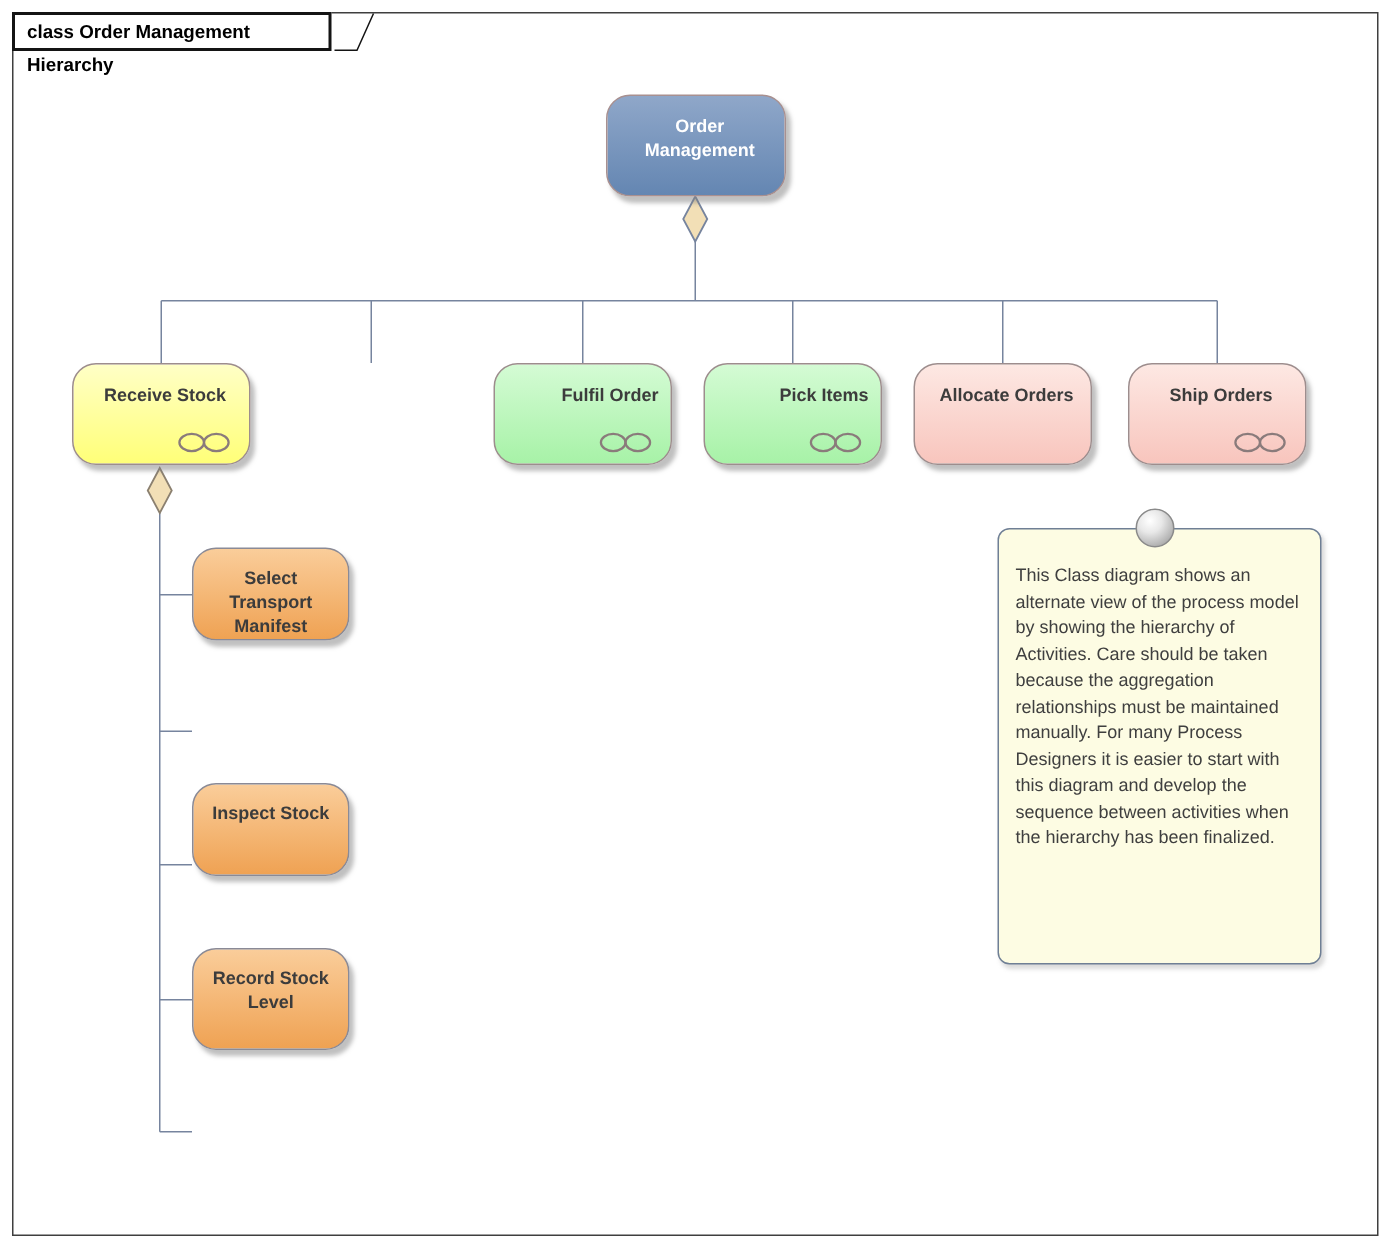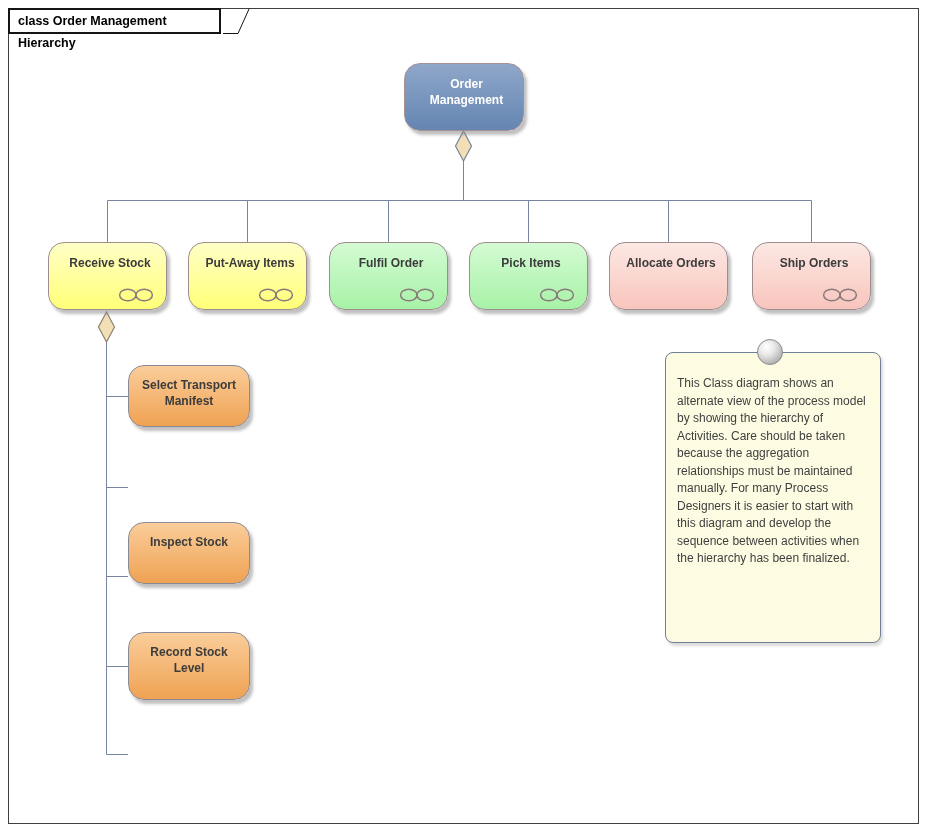--- a/index.html
+++ b/index.html
@@ -44,26 +44,26 @@
     line-height: 16px;
     z-index: 2;
   }
   .node.root {
     background: linear-gradient(180deg, #8fa7c9 0%, #6486b2 100%);
     border-color: #a89090;
     color: #ffffff;
     left: 404px; top: 63px; width: 120px; height: 68px;
   }
   .node.yellow { background: linear-gradient(180deg, #ffffc6 0%, #ffff78 100%); }
-  .node.green  { background: linear-gradient(180deg, #d4fbd4 0%, #a7f2a7 100%); }
+  .node.green  { background: linear-gradient(180deg, #d4fbd4 0%, #a7f2a7 100%); text-align: right; }
   .node.pink   { background: linear-gradient(180deg, #fde8e3 0%, #f8c5bd 100%); }
   .node.orange {
     background: linear-gradient(180deg, #facd9a 0%, #efa253 100%);
     border-color: #8a8a96;
-    left: 128px; width: 122px; padding: 11px 10px 0 10px;
+    left: 128px; width: 105px; padding: 11px 10px 0 10px;
   }
   .tier { top: 242px; width: 119px; height: 68px; }
 
   .chain-icon { position: absolute; right: 12px; bottom: 7px; width: 36px; height: 14px; }
 
   
   .note {
     position: absolute; left: 665px; top: 352px;
     width: 216px; height: 291px;
     background: #fdfce3;
@@ -123,27 +123,20 @@
     <span>Order Management</span>
   </div>
 
   <div class="node yellow tier" style="left:48px">
     <span>Receive Stock</span>
     <svg class="chain-icon" viewBox="0 0 36 14">
       <ellipse cx="9.8" cy="7" rx="8.2" ry="5.7" fill="none" stroke="#8a7b7b" stroke-width="1.5"></ellipse>
       <ellipse cx="26.2" cy="7" rx="8.2" ry="5.7" fill="none" stroke="#8a7b7b" stroke-width="1.5"></ellipse>
     </svg>
   </div>
-  <div class="node yellow tier" style="left:188px">
-    <span>Put-Away Items</span>
-    <svg class="chain-icon" viewBox="0 0 36 14">
-      <ellipse cx="9.8" cy="7" rx="8.2" ry="5.7" fill="none" stroke="#8a7b7b" stroke-width="1.5"></ellipse>
-      <ellipse cx="26.2" cy="7" rx="8.2" ry="5.7" fill="none" stroke="#8a7b7b" stroke-width="1.5"></ellipse>
-    </svg>
-  </div>
   <div class="node green tier" style="left:329px">
     <span>Fulfil Order</span>
     <svg class="chain-icon" viewBox="0 0 36 14">
       <ellipse cx="9.8" cy="7" rx="8.2" ry="5.7" fill="none" stroke="#8a7b7b" stroke-width="1.5"></ellipse>
       <ellipse cx="26.2" cy="7" rx="8.2" ry="5.7" fill="none" stroke="#8a7b7b" stroke-width="1.5"></ellipse>
     </svg>
   </div>
   <div class="node green tier" style="left:469px">
     <span>Pick Items</span>
     <svg class="chain-icon" viewBox="0 0 36 14">

